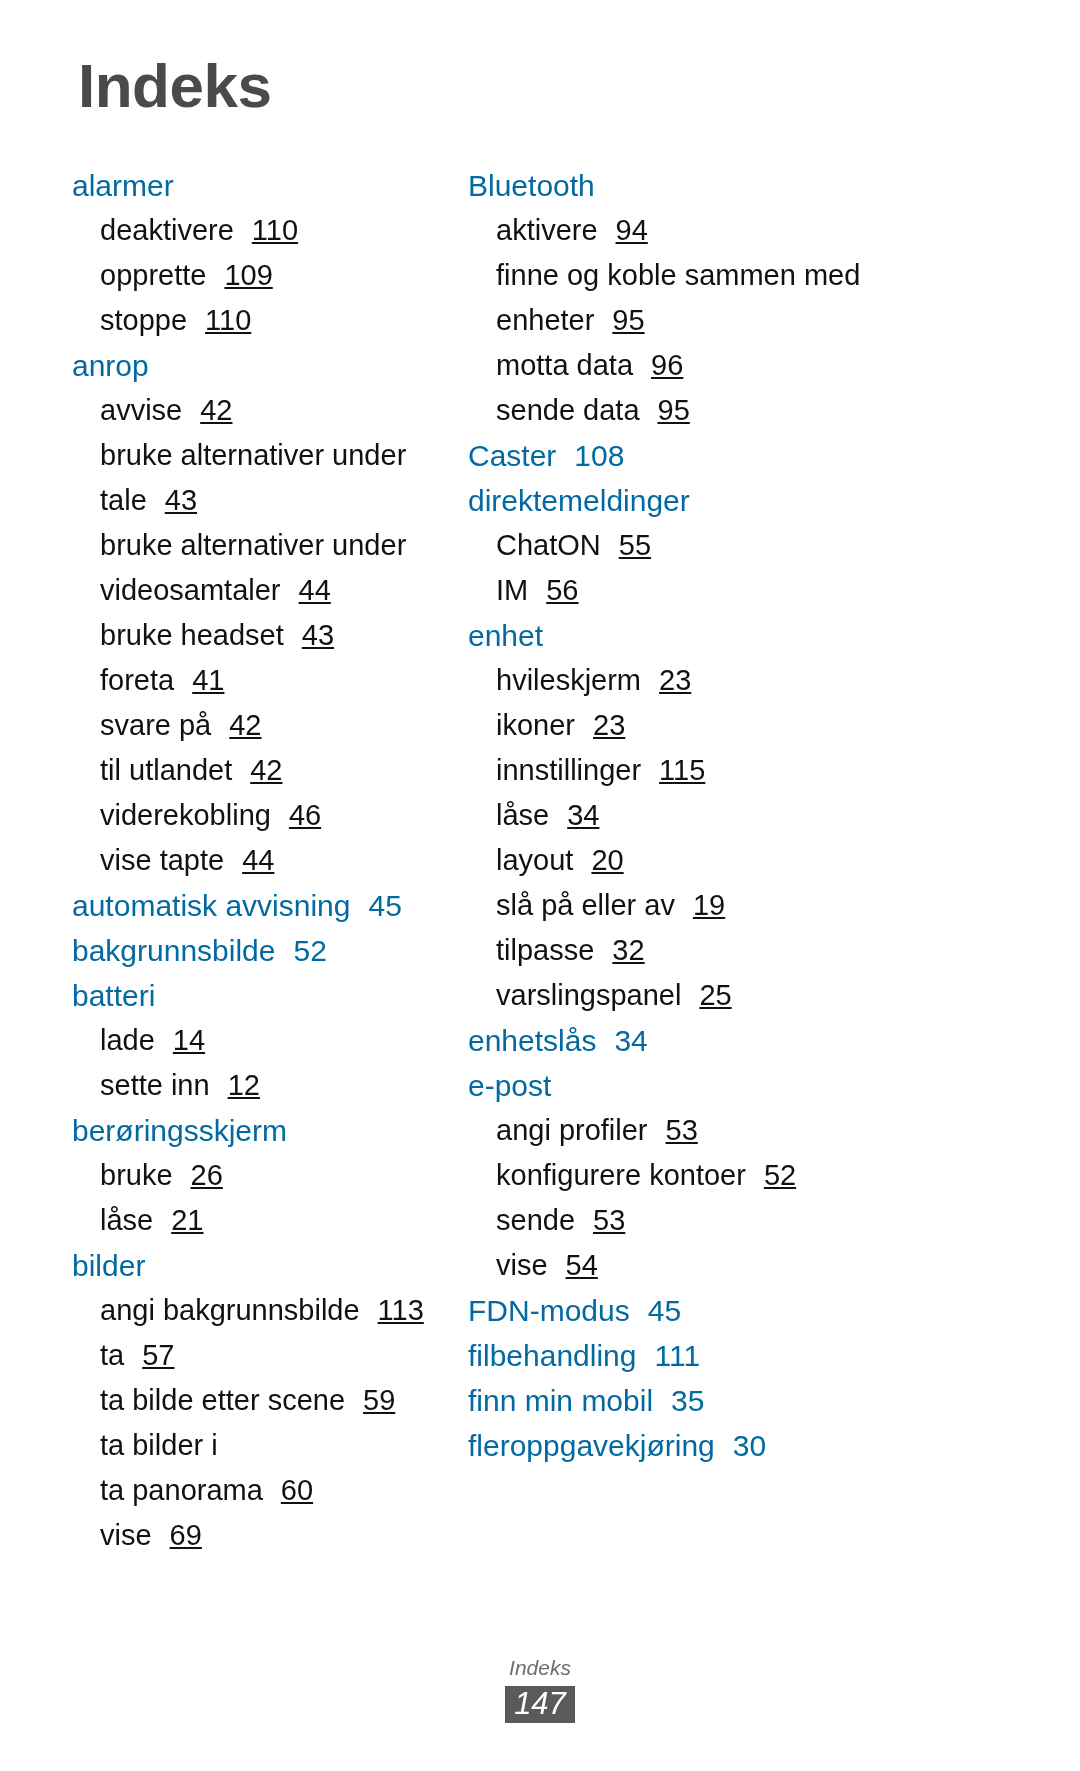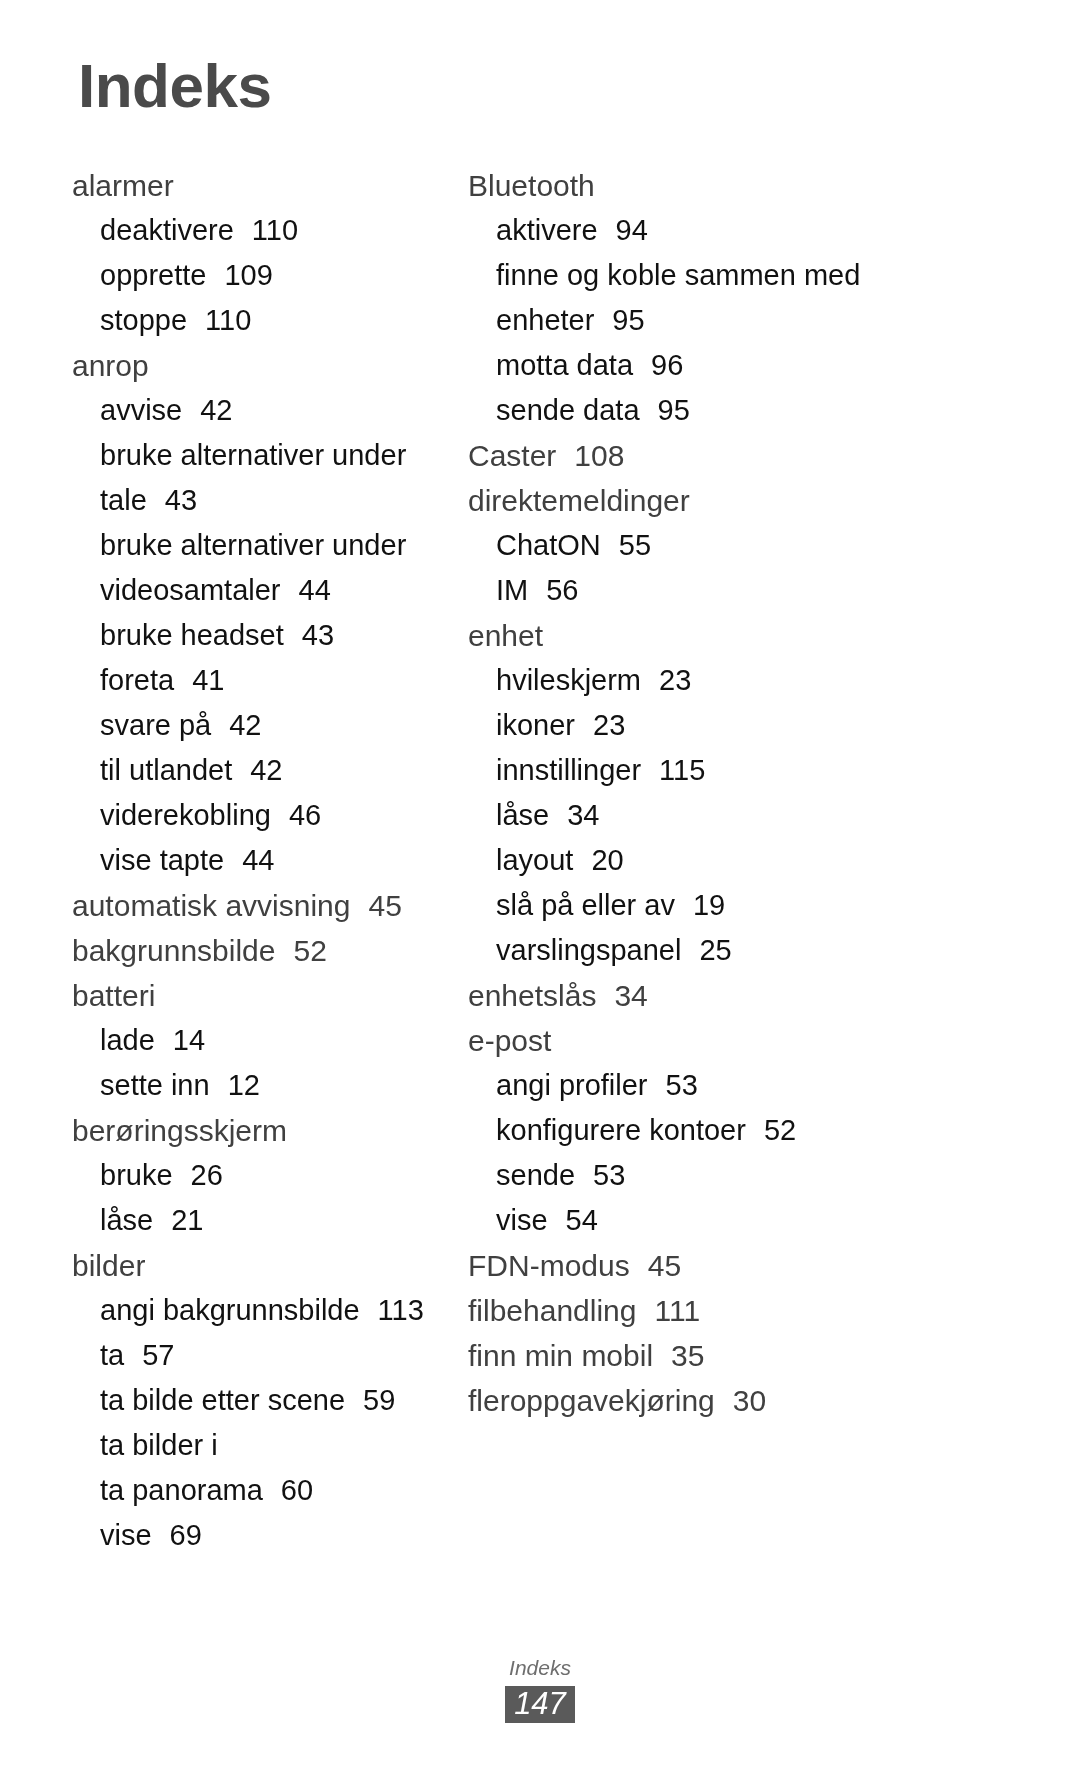--- a/index.html
+++ b/index.html
@@ -49,38 +49,39 @@
     padding-left: 72px;
   }
   .column-right {
     width: 600px;
     padding-left: 28px;
   }
   .entry-group {
     margin: 0;
   }
   .heading {
-    color: #404040;
+    color: #0369a1;
     font-size: 30px;
     line-height: 45px;
     white-space: nowrap;
     margin: 0;
   }
   .heading .pg {
     margin-left: 18px;
   }
   .subentry {
     color: #111111;
     font-size: 29px;
     line-height: 45px;
     margin: 0 0 0 28px;
     white-space: nowrap;
   }
   .subentry .pg {
     margin-left: 18px;
+    text-decoration: underline;
   }
   .footer {
     position: absolute;
     left: 0;
     top: 1655px;
     width: 1080px;
     text-align: center;
   }
   .footer-label {
     font-size: 21px;
@@ -172,20 +173,21 @@
           <div class="subentry"><span>IM</span><span class="pg">56</span></div>
         </div>
         <div class="entry-group">
           <div class="heading"><span>enhet</span></div>
           <div class="subentry"><span>hvileskjerm</span><span class="pg">23</span></div>
           <div class="subentry"><span>ikoner</span><span class="pg">23</span></div>
           <div class="subentry"><span>innstillinger</span><span class="pg">115</span></div>
           <div class="subentry"><span>låse</span><span class="pg">34</span></div>
           <div class="subentry"><span>layout</span><span class="pg">20</span></div>
           <div class="subentry"><span>slå på eller av</span><span class="pg">19</span></div>
+          <div class="subentry"><span>tilpasse</span><span class="pg">32</span></div>
           <div class="subentry"><span>varslingspanel</span><span class="pg">25</span></div>
         </div>
         <div class="entry-group">
           <div class="heading"><span>enhetslås</span><span class="pg">34</span></div>
         </div>
         <div class="entry-group">
           <div class="heading"><span>e-post</span></div>
           <div class="subentry"><span>angi profiler</span><span class="pg">53</span></div>
           <div class="subentry"><span>konfigurere kontoer</span><span class="pg">52</span></div>
           <div class="subentry"><span>sende</span><span class="pg">53</span></div>

